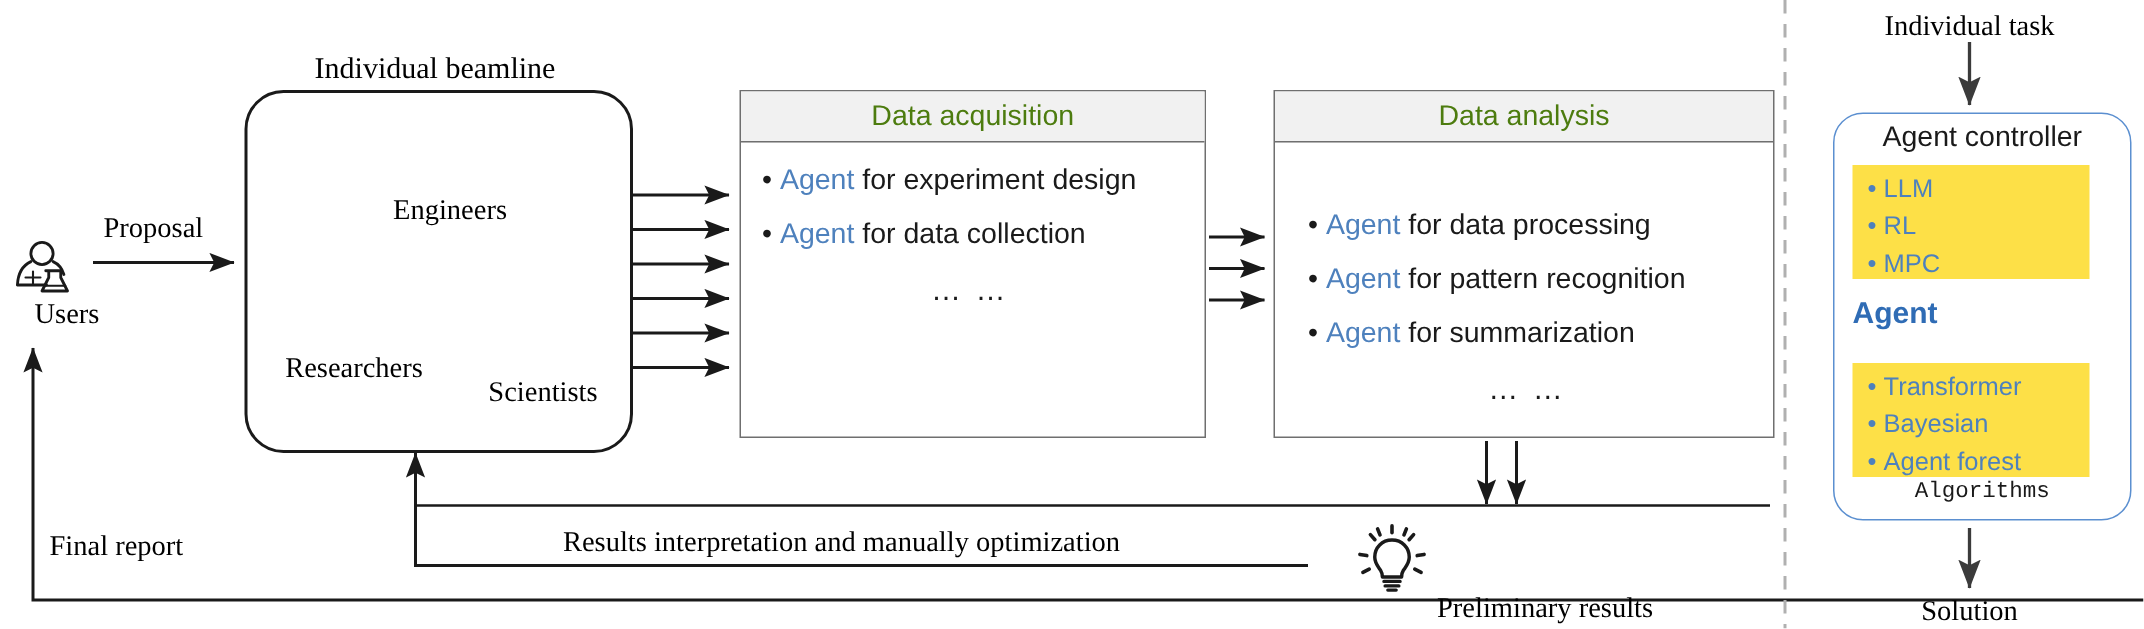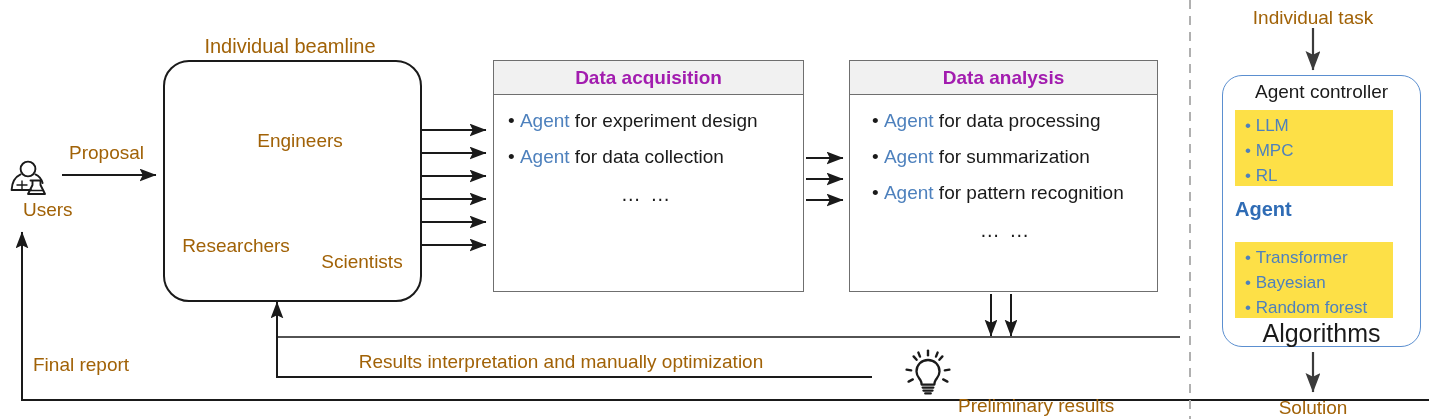--- a/index.html
+++ b/index.html
@@ -1,48 +1,48 @@
 <!DOCTYPE html>
 <html><head>
 <meta charset="utf-8">
 <style>
   html,body{margin:0;padding:0;background:#ffffff;}
   body{width:1429px;height:419px;overflow:hidden;font-family:"Liberation Sans",sans-serif;color:#1a1a1a;}
   #stage{position:relative;width:1429px;height:419px;}
   .abs{position:absolute;}
   svg.layer{position:absolute;left:0;top:0;width:1429px;height:419px;pointer-events:none;}
 
-  .lbl{position:absolute;font-size:19px;color:#a16207;white-space:nowrap;line-height:1;}
+  .lbl{position:absolute;font-size:19px;color:#000000;white-space:nowrap;line-height:1;font-family:Liberation Serif, serif;}
   .lbl.c{transform:translateX(-50%);}
 
   
   #beamline-box{left:163px;top:60px;width:255px;height:238px;border:2.2px solid #1a1a1a;border-radius:26px;background:#fff;}
   #beamline-title{left:290px;top:36px;font-size:20px;}
 
   
   .panel{position:absolute;background:#fff;border:1.6px solid #6f6f6f;box-sizing:border-box;}
   .panel .phead{height:33px;background:#f1f1f1;border-bottom:1.6px solid #6f6f6f;
-    display:flex;align-items:center;justify-content:center;font-size:19px;color:#a21caf;font-weight:bold;}
+    display:flex;align-items:center;justify-content:center;font-size:19px;color:#4d7c0f;}
   .panel .pbody{padding:16px 0 0 14px;}
   .panel .pbody .row{font-size:19px;line-height:1.0;margin-bottom:17px;white-space:nowrap;color:#1a1a1a;}
   .panel .pbody .row .b{color:#4e81bd;}
   .panel .pbody .dots{font-size:20px;text-align:center;letter-spacing:2px;color:#1a1a1a;padding-right:18px;}
   #panel-acq{left:493px;top:60px;width:311px;height:232px;}
-  #panel-ana{left:849px;top:60px;width:309px;height:232px;}
+  #panel-ana{left:849px;top:60px;width:334px;height:232px;}
 
   
   #agent-box{left:1222px;top:75px;width:199px;height:272px;border:1.6px solid #5b8fd0;border-radius:20px;background:#fff;box-sizing:border-box;}
   #agent-title{position:absolute;left:50%;transform:translateX(-50%);top:5px;font-size:19px;white-space:nowrap;}
   .graybox{position:absolute;left:12px;width:158px;background:#fde047;}
   #gray-top{top:34px;height:76px;}
   #gray-bot{top:166px;height:76px;}
   .blist{padding:4px 0 0 10px;}
   .blist div{color:#4e81bd;font-size:17px;line-height:1.46;white-space:nowrap;}
   #agent-word{position:absolute;left:12px;top:122px;font-size:20px;font-weight:bold;color:#2f6cb5;}
-  #algorithms-lbl{position:absolute;left:50%;transform:translateX(-50%);top:243px;font-size:25px;white-space:nowrap;}
+  #algorithms-lbl{position:absolute;left:50%;transform:translateX(-50%);top:243px;font-size:15px;white-space:nowrap;font-family:Liberation Mono, monospace;}
 </style>
 </head>
 <body>
 
 <div id="stage">
 
   <svg class="layer" viewBox="0 0 1429 419">
     <defs>
       <marker id="ah" markerWidth="9" markerHeight="9" refX="8.2" refY="3.2" orient="auto" markerUnits="strokeWidth">
         <path d="M0,0 L8.4,3.2 L0,6.4 L1.6,3.2 Z" fill="#1a1a1a"></path>
@@ -194,48 +194,48 @@
     <div class="phead">Data acquisition</div>
     <div class="pbody">
       <div class="row">•&nbsp;<span class="b">Agent</span><span> for experiment design</span></div>
       <div class="row">•&nbsp;<span class="b">Agent</span><span> for data collection</span></div>
       <div class="dots">… …</div>
     </div>
   </div>
 
   <div class="panel" id="panel-ana">
     <div class="phead">Data analysis</div>
-    <div class="pbody" style="padding-left:22px;">
+    <div class="pbody" style="padding-left:22px;margin-top:30px;">
       <div class="row">•&nbsp;<span class="b">Agent</span><span> for data processing</span></div>
+      <div class="row">•&nbsp;<span class="b">Agent</span><span> for pattern recognition</span></div>
       <div class="row">•&nbsp;<span class="b">Agent</span><span> for summarization</span></div>
-      <div class="row">•&nbsp;<span class="b">Agent</span><span> for pattern recognition</span></div>
       <div class="dots" style="margin-top:10px;">… …</div>
     </div>
   </div>
 
   <div class="lbl c" style="left:1313px;top:8px;">Individual task</div>
   <div class="lbl c" style="left:1313px;top:398px;">Solution</div>
 
   <div class="abs" id="agent-box">
     <div id="agent-title">Agent controller</div>
 
     <div class="graybox" id="gray-top">
       <div class="blist">
         <div>•&nbsp;<span>LLM</span></div>
+        <div>•&nbsp;<span>RL</span></div>
         <div>•&nbsp;<span>MPC</span></div>
-        <div>•&nbsp;<span>RL</span></div>
       </div>
     </div>
 
     <div id="agent-word">Agent</div>
 
     <div class="graybox" id="gray-bot">
       <div class="blist">
         <div>•&nbsp;<span>Transformer</span></div>
         <div>•&nbsp;<span>Bayesian</span></div>
-        <div>•&nbsp;<span>Random forest</span></div>
+        <div>•&nbsp;<span>Agent forest</span></div>
       </div>
     </div>
 
     <div id="algorithms-lbl">Algorithms</div>
   </div>
 
 </div>
 
 </body></html>

